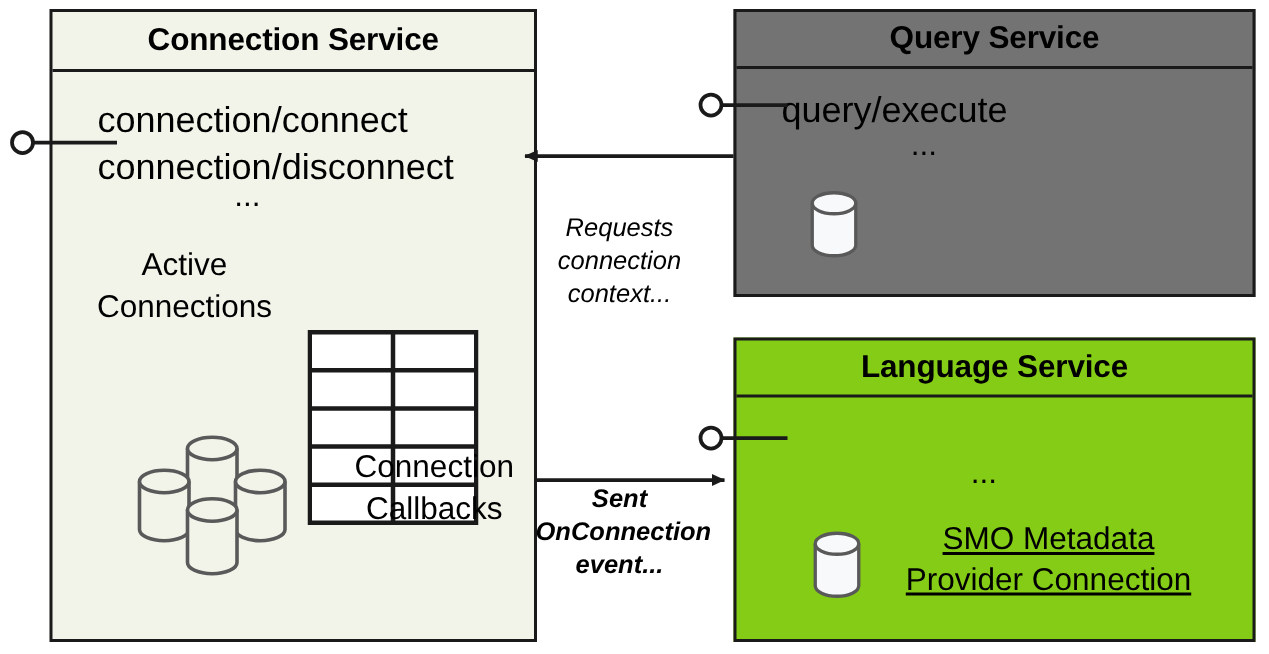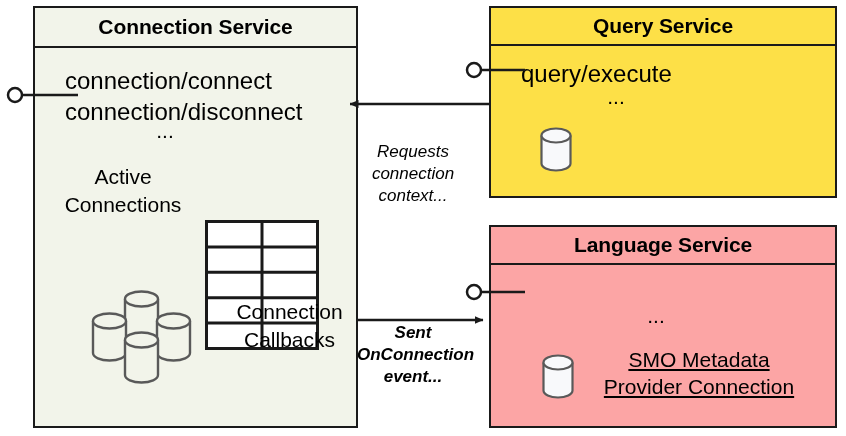--- a/index.html
+++ b/index.html
@@ -56,33 +56,33 @@
   #connection-service .comp-header {
     height: 40px;
     font-size: 21px;
   }
 
   #query-service {
     left: 489px;
     top: 6px;
     width: 348px;
     height: 192px;
-    background: #fde047;
+    background: #737373;
   }
   #query-service .comp-header {
     height: 38px;
     font-size: 21px;
   }
 
   #language-service {
     left: 489px;
     top: 225px;
     width: 348px;
     height: 203px;
-    background: #fca5a5;
+    background: #84cc16;
   }
   #language-service .comp-header {
     height: 38px;
     font-size: 21px;
   }
 
   
   .op-list {
     position: absolute;
     color: #000000;

